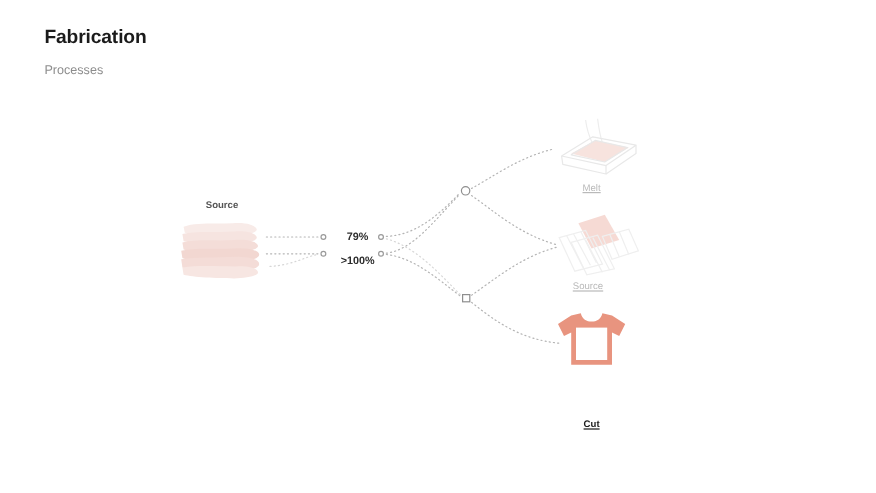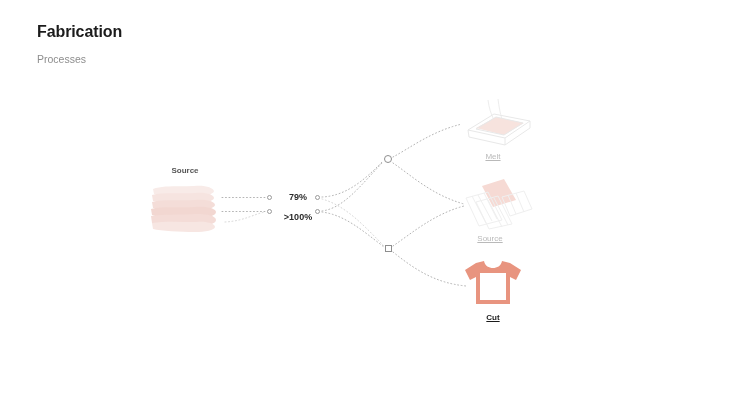--- a/index.html
+++ b/index.html
@@ -117,20 +117,21 @@
     width: 90px;
     text-align: center;
     font-size: 8px;
     line-height: 10px;
     text-decoration: underline;
   }
   .process-label.muted { color: #b9b9b9; }
   .process-label.active {
     color: #1b1b1b;
     font-weight: bold;
+    margin-top: 36px;
   }
   #label-melt  { left: 448px; top: 152px; }
   #label-shred { left: 445px; top: 234px; }
   #label-cut   { left: 448px; top: 313px; }
 
   
   .art {
     position: absolute;
   }
   #art-source { left: 150px; top: 183px; width: 68px; height: 52px; }

